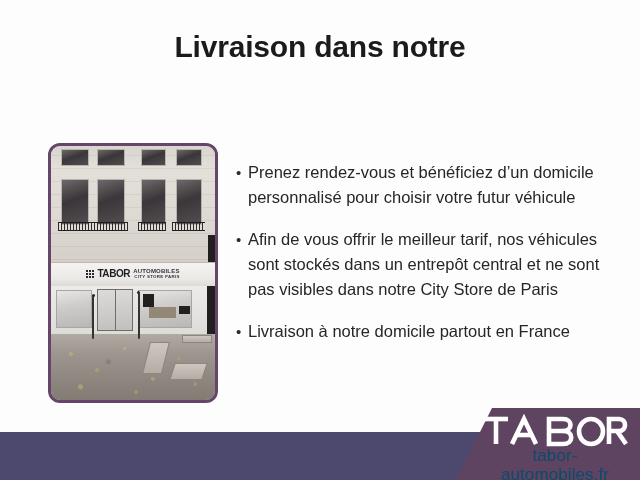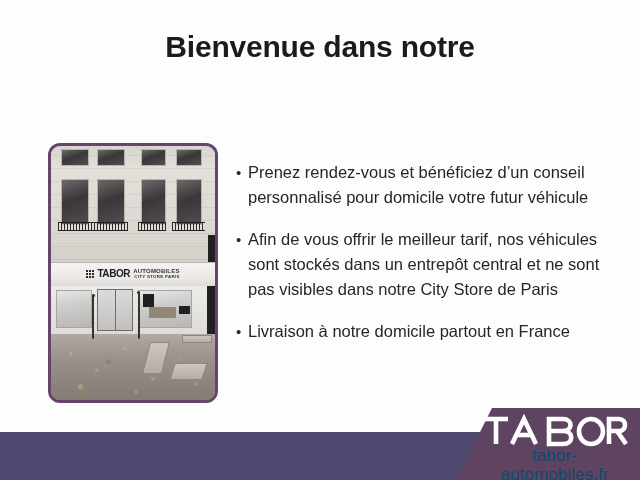--- a/index.html
+++ b/index.html
@@ -269,21 +269,21 @@
     margin-top: -1px;
     line-height: 1.1;
   }
 </style>
 </head>
 <body>
 
 <div class="slide">
 
   <div class="title">
-    <span class="title-line">Bienvenue dans notre</span>
+    <span class="title-line">Livraison dans notre</span>
   </div>
 
   <div class="photo-frame">
     <div class="photo">
 
       <div class="facade">
         <div class="facade-texture"></div>
 
         <div class="win" style="left:6%;top:26%;width:17%;height:36%;"></div>
         <div class="win" style="left:28%;top:26%;width:17%;height:36%;"></div>
@@ -339,21 +339,21 @@
 
       <div class="bollard" style="left:25%;top:59%;height:17%;"></div>
       <div class="bollard" style="left:53%;top:58%;height:18%;"></div>
     </div>
   </div>
 
   <div class="bullets">
 
     <div class="bullet">
       <span class="bullet-dot">•</span>
-      <span class="bullet-text">Prenez rendez-vous et bénéficiez d’un conseil personnalisé pour domicile votre futur véhicule</span>
+      <span class="bullet-text">Prenez rendez-vous et bénéficiez d’un domicile personnalisé pour choisir votre futur véhicule</span>
     </div>
 
     <div class="bullet">
       <span class="bullet-dot">•</span>
       <span class="bullet-text">Afin de vous offrir le meilleur tarif, nos véhicules sont stockés dans un entrepôt central et ne sont pas visibles dans notre City Store de Paris</span>
     </div>
 
     <div class="bullet">
       <span class="bullet-dot">•</span>
       <span class="bullet-text">Livraison à notre domicile partout en France</span>

